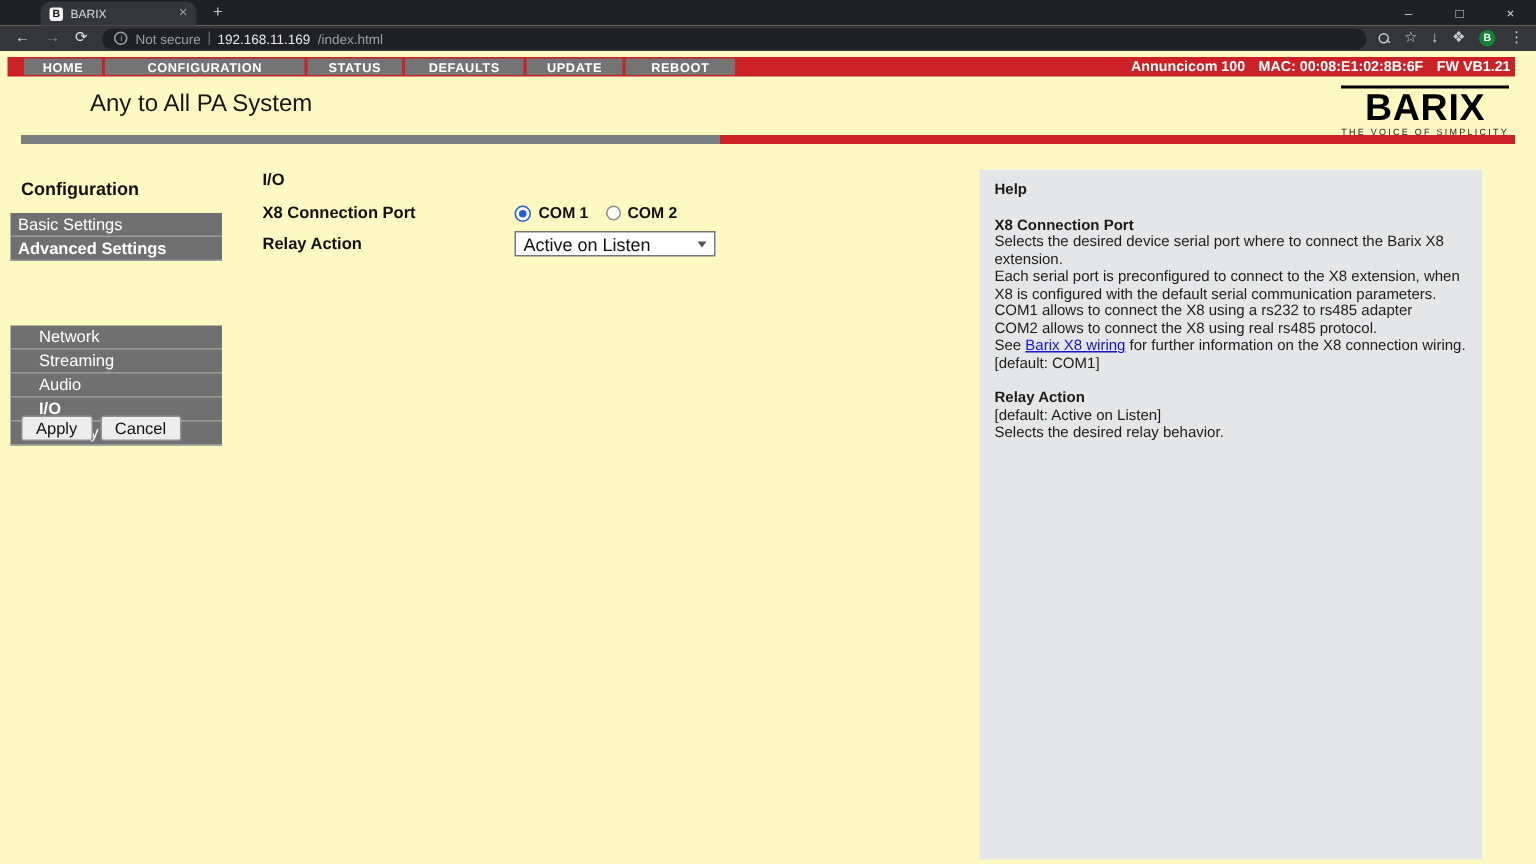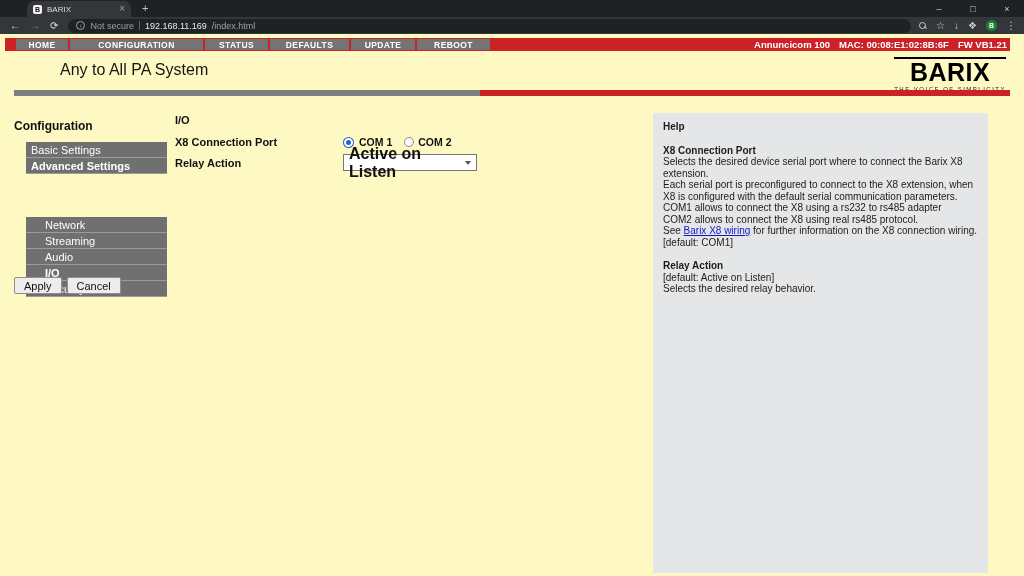--- a/index.html
+++ b/index.html
@@ -49,42 +49,42 @@
   .devinfo{margin-left:auto;display:flex;gap:9px;color:#fff;font-weight:bold;
        font-size:9.5px;padding-right:3px;white-space:nowrap;}
   .page-title{position:absolute;left:22px;top:61px;font-size:16px;color:#161616;margin-left:38px;}
   .logo{position:absolute;right:18px;top:57px;text-align:center;}
   .logo-word{font-size:25px;font-weight:900;letter-spacing:.5px;color:#000;line-height:1;
        border-top:2.5px solid #000;padding-top:1px;font-stretch:condensed;}
   .logo-tag{font-size:6px;letter-spacing:1.5px;color:#222;margin-top:1px;}
   .divider{position:absolute;top:90px;height:6px;}
   
   .sb-heading{position:absolute;left:14px;top:119px;font-size:12px;font-weight:bold;color:#111;}
-  .menu{position:absolute;left:26px;top:142px;width:141px;}
+  .menu{position:absolute;left:7px;top:142px;width:141px;}
   .menu-item{height:16px;color:#fff;font-size:11px;display:flex;align-items:center;
        padding-left:5px;border-bottom:1px solid #9b9b9b;}
   .menu-item.indent{padding-left:19px;}
   .menu-item.bold{font-weight:bold;}
   .actions{position:absolute;left:14px;top:277px;display:flex;gap:5px;}
   .btn{height:17px;padding:0 9px;background:#ededed;border:1px solid #8f8f8f;border-radius:2px;
        font-size:11px;font-family:"Liberation Sans",sans-serif;color:#111;
        display:flex;align-items:center;}
   
   .main-title{position:absolute;left:175px;top:114px;font-size:11px;font-weight:bold;color:#111;}
   .flabel{position:absolute;left:175px;font-size:11px;font-weight:bold;color:#111;}
   .radio-row{position:absolute;left:343px;top:136px;display:flex;align-items:center;gap:4px;
        font-size:10.5px;font-weight:bold;color:#111;}
   .radio{width:10px;height:10px;border-radius:50%;flex:none;}
   .radio.on{width:9px;height:9px;background:#2060d0;border:2px solid #fff;
        box-shadow:0 0 0 1px #2060d0;margin:1px 2px 0 1px;}
   .radio.off{border:1px solid #8f8f8f;background:#fdfdfd;margin-left:6px;}
   .radio-label{margin-right:2px;}
   .select{position:absolute;left:343px;top:154px;width:134px;height:17px;background:#fff;
        border:1px solid #767676;display:flex;align-items:center;padding:0 5px;
-       font-size:16px;color:#111;font-weight:bold;}
+       font-size:12px;color:#111;}
   .select .chev{margin-left:auto;width:0;height:0;border-left:3.5px solid transparent;
        border-right:3.5px solid transparent;border-top:4px solid #555;}
   
   .help{position:absolute;left:653px;top:113px;width:335px;height:460px;
        padding:8px 10px;font-size:10px;line-height:11.5px;color:#1c1c1c;}
   .help-heading{font-weight:bold;margin-bottom:12px;}
   .help-title{font-weight:bold;}
   .help-title.spaced{margin-top:12px;}
   .help a{text-decoration:underline;cursor:pointer;}
 </style>

